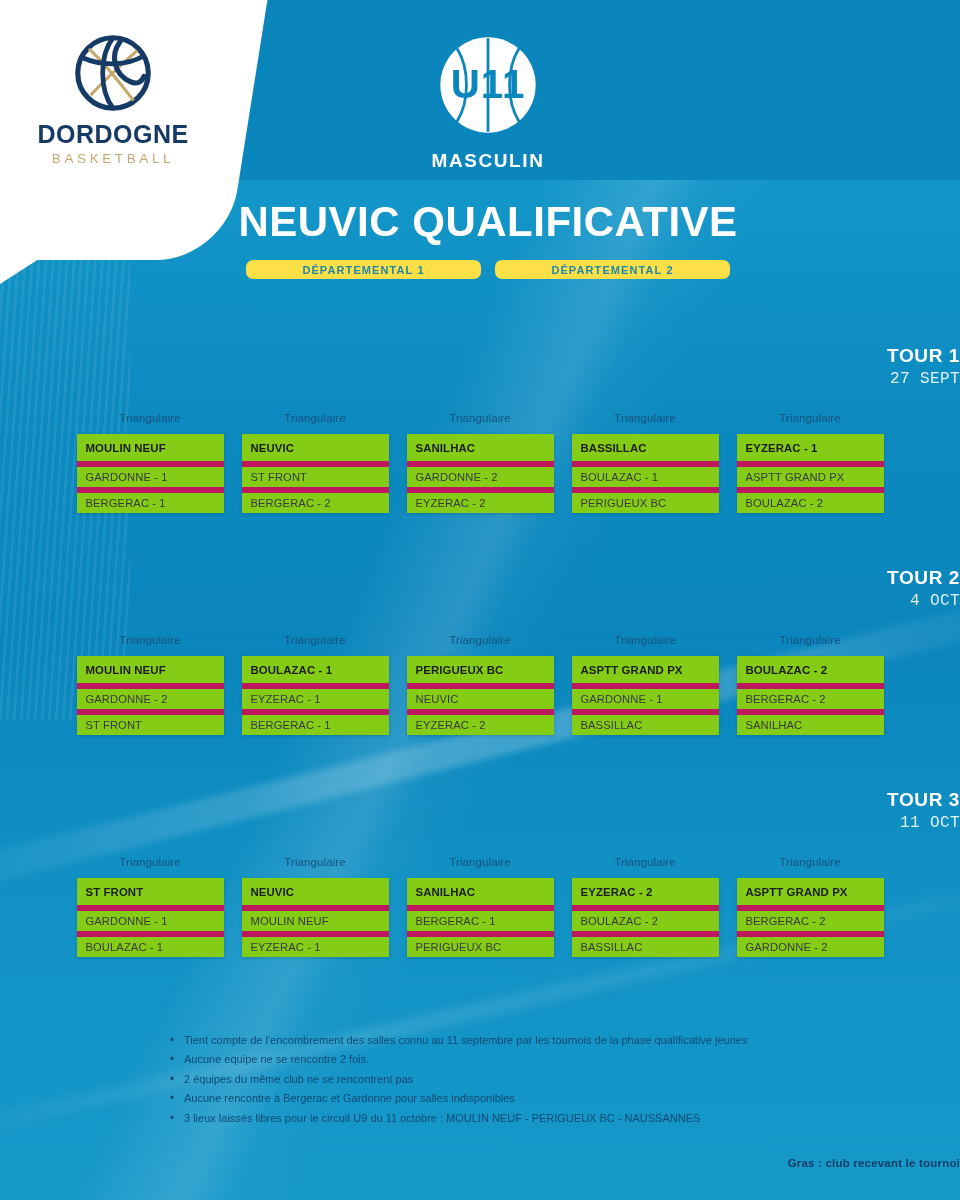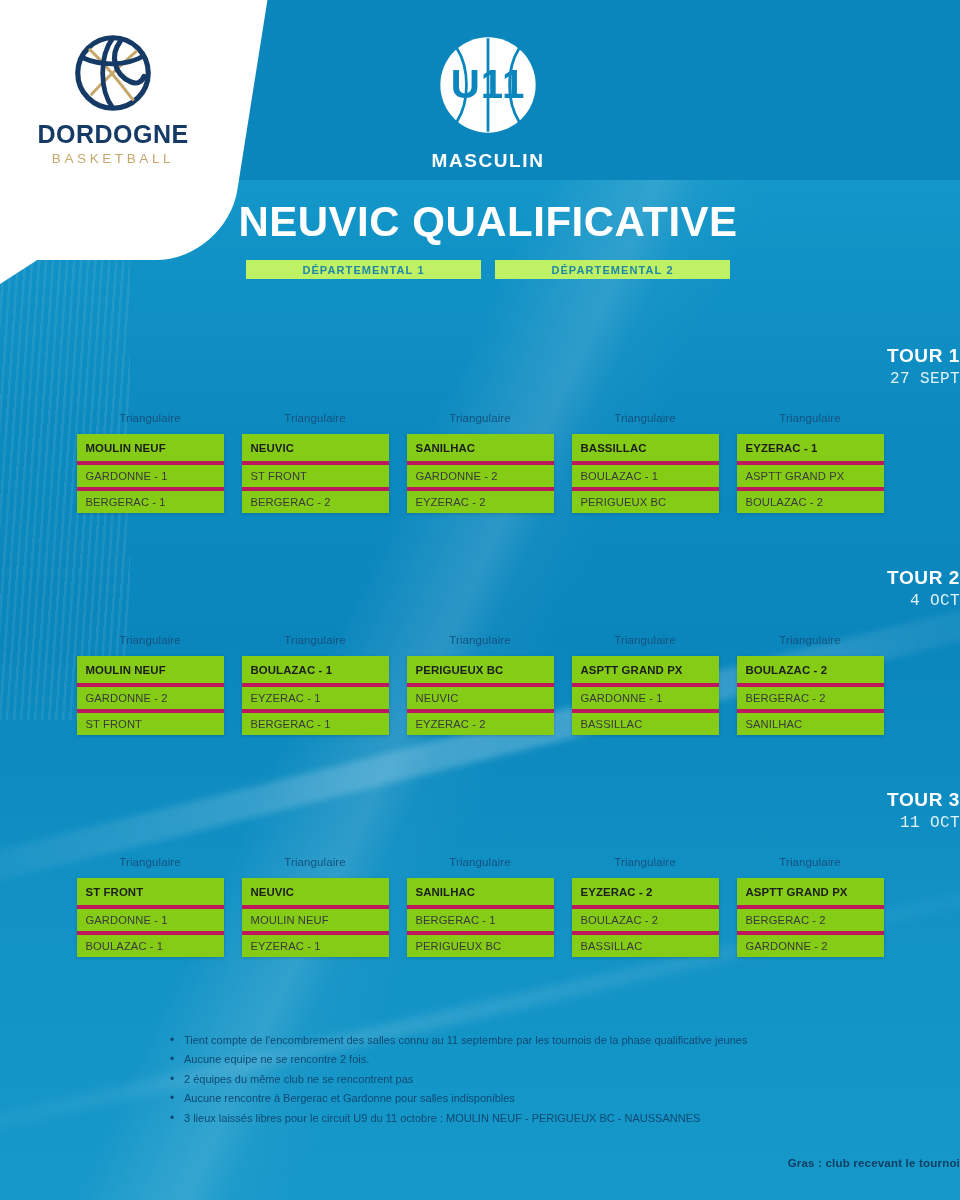--- a/index.html
+++ b/index.html
@@ -135,24 +135,24 @@
     color: #ffffff;
     font-size: 42px; font-weight: bold;
     letter-spacing: .5px;
   }
   .dept-row {
     margin-top: 14px;
     display: flex; justify-content: center; gap: 14px;
   }
   .dept-chip {
     width: 235px; height: 19px;
-    background: #bef264;
+    background: #fde047;
     display: flex; align-items: center; justify-content: center;
     color: #2087a6;
-    font-size: 11px; font-weight: bold; letter-spacing: 1.1px;
+    font-size: 11px; font-weight: bold; letter-spacing: 1.1px; border-radius: 7px;
   }
 
   
   .tour { position: absolute; left: 0; width: 960px; }
   .tour-1 { top: 345px; }
   .tour-2 { top: 567px; }
   .tour-3 { top: 789px; }
 
   .tour-head { text-align: right; }
   .tour-title {
@@ -178,21 +178,21 @@
     background: #84cc16;
     box-shadow: 0 1px 3px rgba(0,0,0,0.17);
   }
   .card-row {
     height: 26px;
     padding: 0 9px;
     display: flex; align-items: center;
     font-size: 11.2px;
     color: #3a3a3a;
     letter-spacing: .1px;
-    border-top: 4px solid #be185d;
+    border-top: 6px solid #be185d;
     white-space: nowrap;
     overflow: hidden;
   }
   .card-row.host {
     font-weight: bold;
     color: #1d1d1d;
     border-top: none;
     height: 27px;
     font-size: 11.4px;
   }

